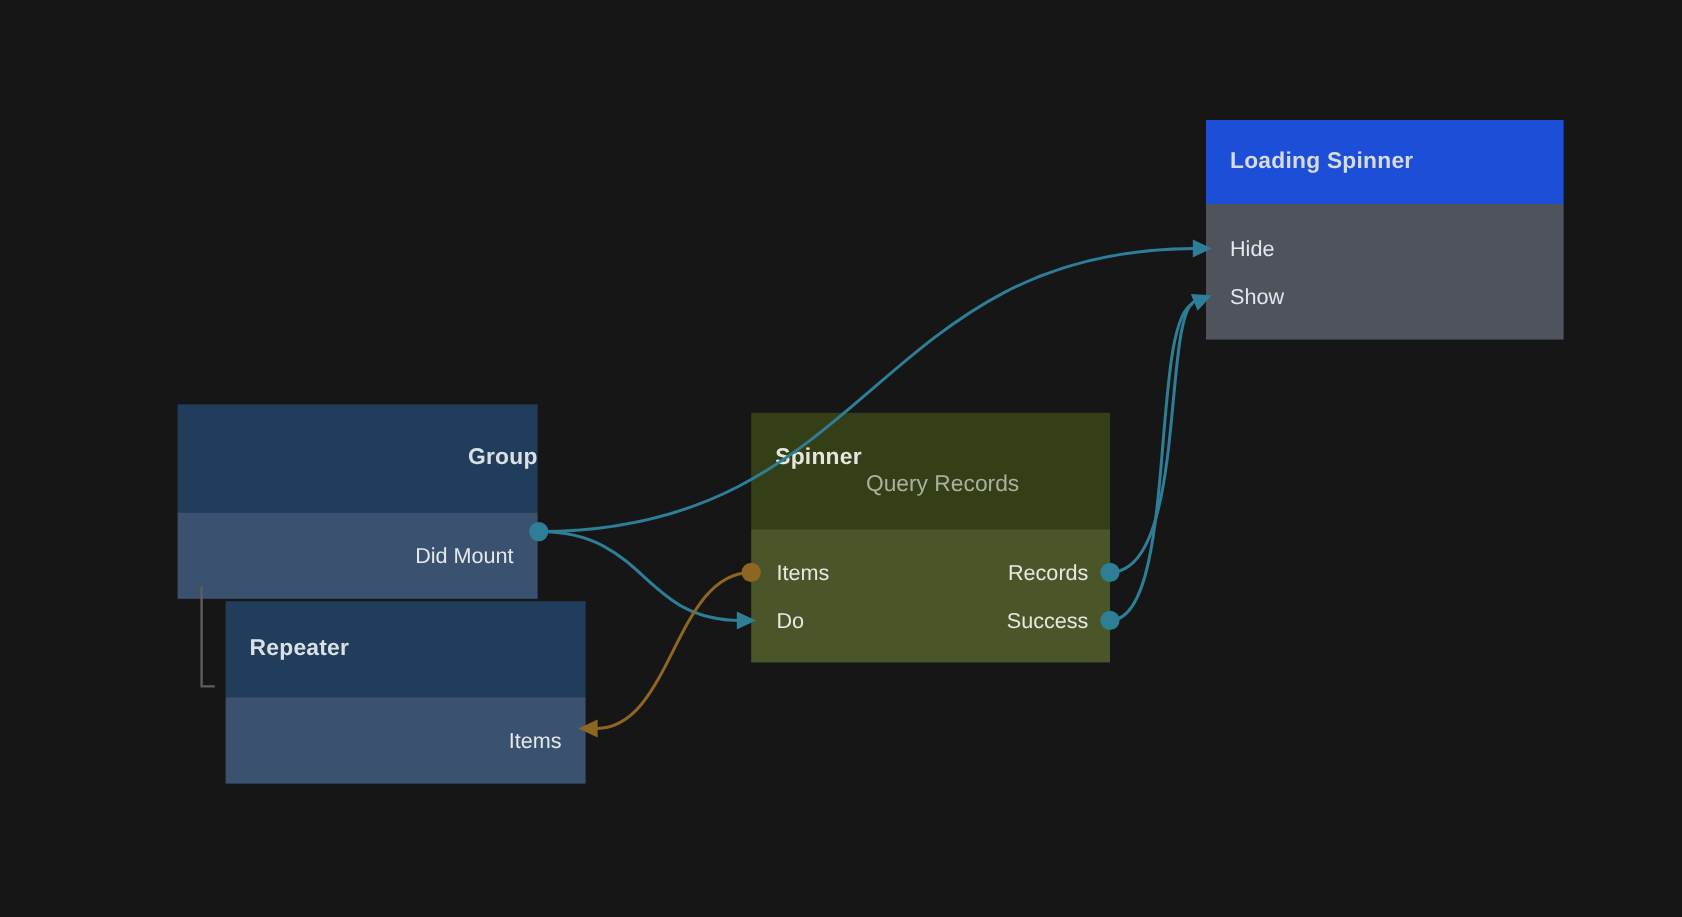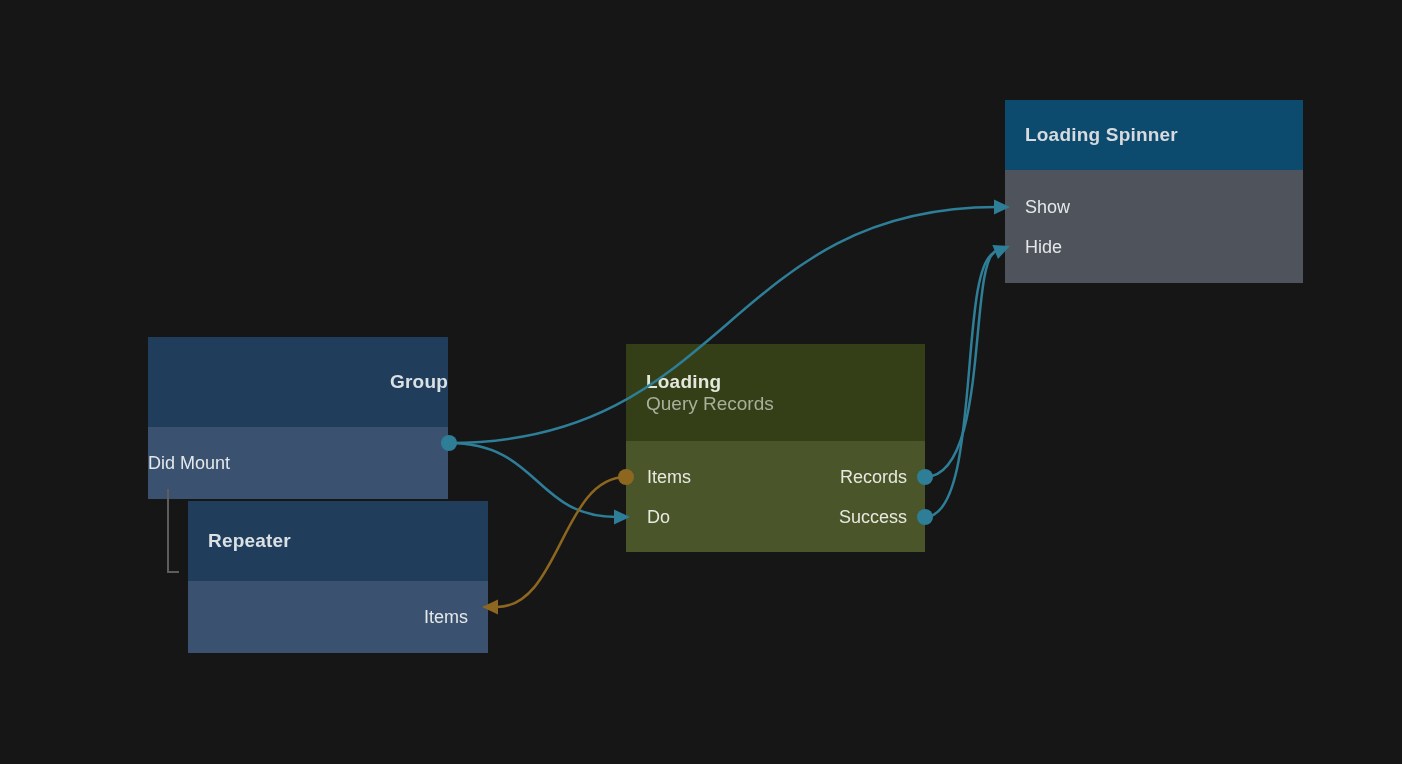--- a/index.html
+++ b/index.html
@@ -7,45 +7,45 @@
     width:1402px;height:764px;overflow:hidden;
     background:#161617;
     font-family:"Liberation Sans","DejaVu Sans",sans-serif;
     position:relative;
   }
   .canvas{position:absolute;inset:0;width:1402px;height:764px;}
 
   .node{position:absolute;}
   .node-header{display:flex;flex-direction:column;justify-content:center;padding-left:20px;}
   .node-title{font-size:19px;font-weight:700;letter-spacing:.2px;color:#dbe0e5;}
-  .node-subtitle{font-size:19px;font-weight:400;color:#a8b09c;margin-top:0;}
+  .node-subtitle{font-size:19px;font-weight:400;color:#a8b09c;margin-top:0;text-align:center;}
   .node-body{box-sizing:border-box;}
   .port-label{font-size:18px;font-weight:400;color:#e5e8ea;}
 
   
   .node-group{left:148px;top:337px;width:300px;}
   .node-group .node-header{height:90px;background:#203e5b;align-items:flex-end;}
-  .node-group .node-body{height:72px;background:#3a516f;display:flex;align-items:center;justify-content:flex-start;padding-right:20px;}
+  .node-group .node-body{height:72px;background:#3a516f;display:flex;align-items:center;justify-content:flex-end;padding-right:20px;}
 
   
   .node-repeater{left:188px;top:501px;width:300px;}
   .node-repeater .node-header{height:80px;background:#203e5b;}
   .node-repeater .node-body{height:72px;background:#3a516f;display:flex;align-items:center;justify-content:flex-end;padding-right:20px;}
 
   
   .node-employee{left:626px;top:344px;width:299px;}
   .node-employee .node-header{height:97px;background:#343f18;}
   .node-employee .node-title{color:#e4e7dc;}
   .node-employee .node-body{height:111px;background:#4b552a;padding-top:16px;}
   .node-employee .port-row{height:40px;display:flex;align-items:center;justify-content:space-between;padding:0 18px 0 21px;}
   .node-employee .port-label{color:#e7e9e0;}
 
   
   .node-spinner{left:1005px;top:100px;width:298px;}
-  .node-spinner .node-header{height:70px;background:#0c4a6e;}
+  .node-spinner .node-header{height:70px;background:#1d4ed8;}
   .node-spinner .node-title{color:#d7dade;}
   .node-spinner .node-body{height:113px;background:#4f535b;padding-top:17px;}
   .node-spinner .port-row{height:40px;display:flex;align-items:center;padding-left:20px;}
 
   svg.wires{position:absolute;inset:0;pointer-events:none;}
   svg.wires path, svg.wires circle, svg.wires polygon{pointer-events:auto;}
 </style>
 </head>
 <body>
 
@@ -64,45 +64,45 @@
     <div class="node-header">
       <div class="node-title">Repeater</div>
     </div>
     <div class="node-body">
       <span class="port-label">Items</span>
     </div>
   </div>
 
   <div class="node node-employee">
     <div class="node-header">
-      <div class="node-title">Loading</div>
+      <div class="node-title">Spinner</div>
       <div class="node-subtitle">Query Records</div>
     </div>
     <div class="node-body">
       <div class="port-row">
         <span class="port-label">Items</span>
         <span class="port-label">Records</span>
       </div>
       <div class="port-row">
         <span class="port-label">Do</span>
         <span class="port-label">Success</span>
       </div>
     </div>
   </div>
 
   <div class="node node-spinner">
     <div class="node-header">
       <div class="node-title">Loading Spinner</div>
     </div>
     <div class="node-body">
       <div class="port-row">
-        <span class="port-label">Show</span>
+        <span class="port-label">Hide</span>
       </div>
       <div class="port-row">
-        <span class="port-label">Hide</span>
+        <span class="port-label">Show</span>
       </div>
     </div>
   </div>
 
   <svg class="wires" id="wires" width="1402" height="764" viewBox="0 0 1402 764">
       <path d="M168,489 L168,572 L179,572" stroke="#5d5d5d" stroke-width="2" fill="none"></path>
       <path d="M449,443 C727,443 727,207 997,207" stroke="#2e7e97" stroke-width="2.5" fill="none"></path>
       <path d="M449,443 C540,443 534,517 617,517" stroke="#2e7e97" stroke-width="2.5" fill="none"></path>
       <path d="M925,477 C990,477 968,262 996,251" stroke="#2e7e97" stroke-width="2.5" fill="none"></path>
       <path d="M925,517 C982,517 958,268 994,253" stroke="#2e7e97" stroke-width="2.5" fill="none"></path>

